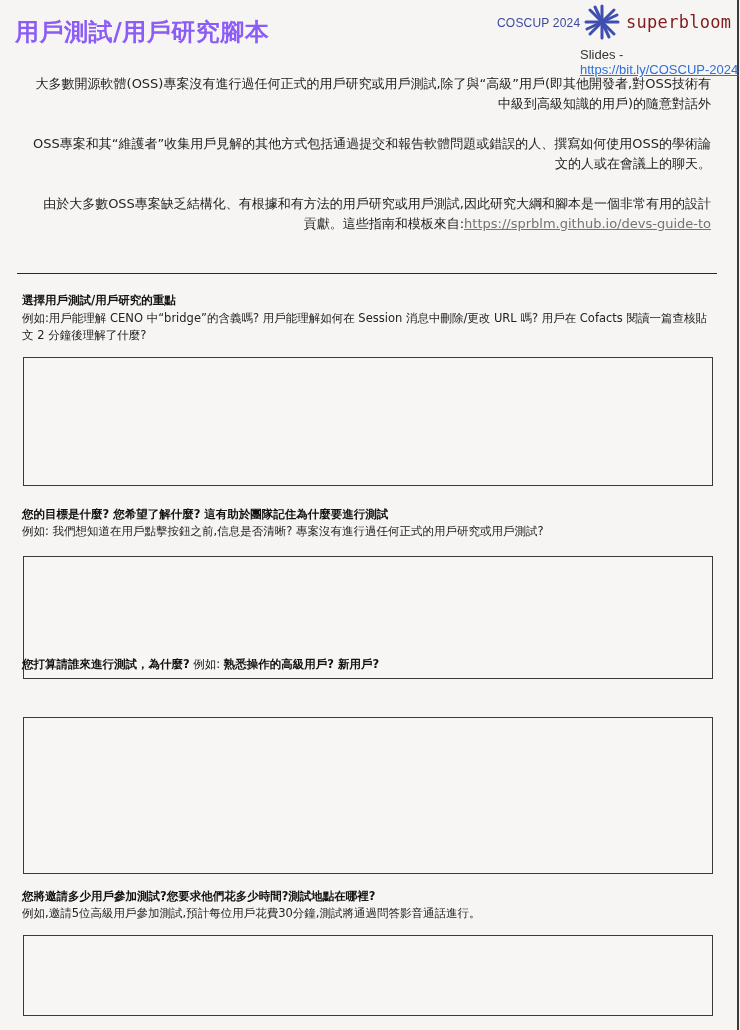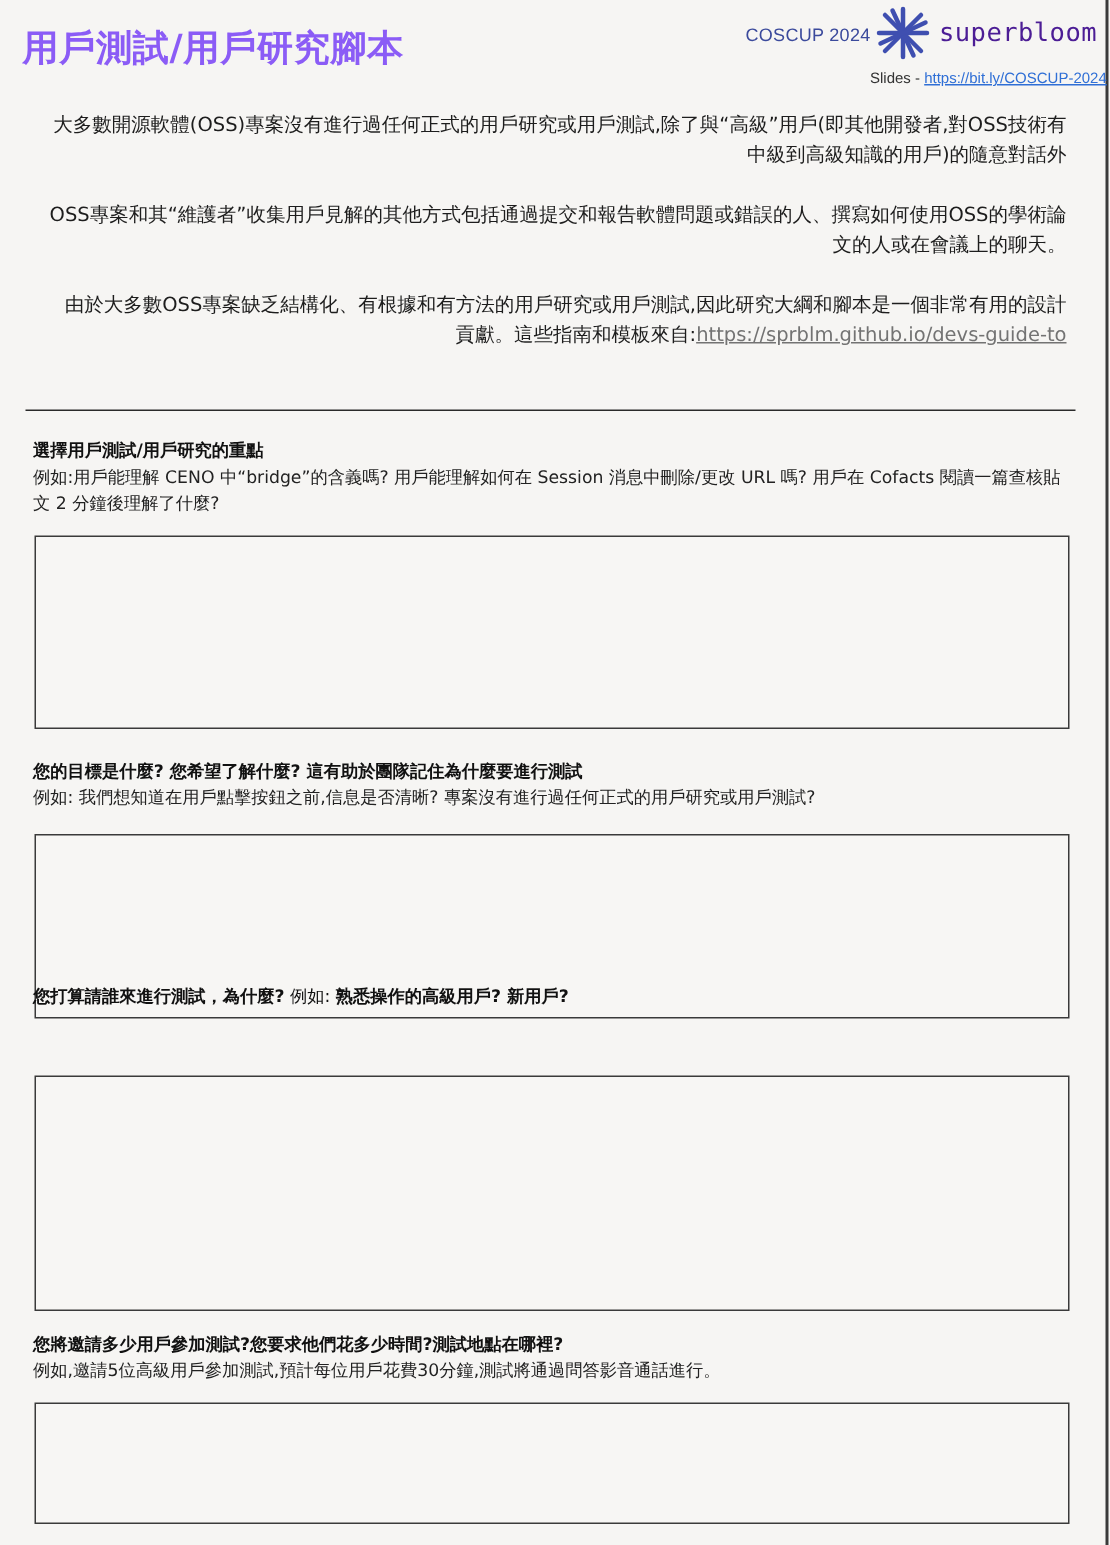--- a/index.html
+++ b/index.html
@@ -50,28 +50,28 @@
       align-items: center;
       gap: 6px;
     }
     .logo-star {
       width: 36px;
       height: 36px;
     }
     .logo-text {
       font-family: "DejaVu Sans Mono", "Liberation Mono", monospace;
       font-size: 17px;
-      color: #4c1d95;
+      color: #7f1d1d;
       letter-spacing: 0.3px;
     }
     .slides-line {
       position: absolute;
       left: 580px;
       top: 47px;
-      font-size: 10px;
+      font-size: 13px;
       font-family: "Liberation Sans", sans-serif;
       color: #333;
     }
     .slides-line a {
       color: #2f6fd6;
       text-decoration: underline;
     }
     .intro {
       position: absolute;
       left: 31px;

